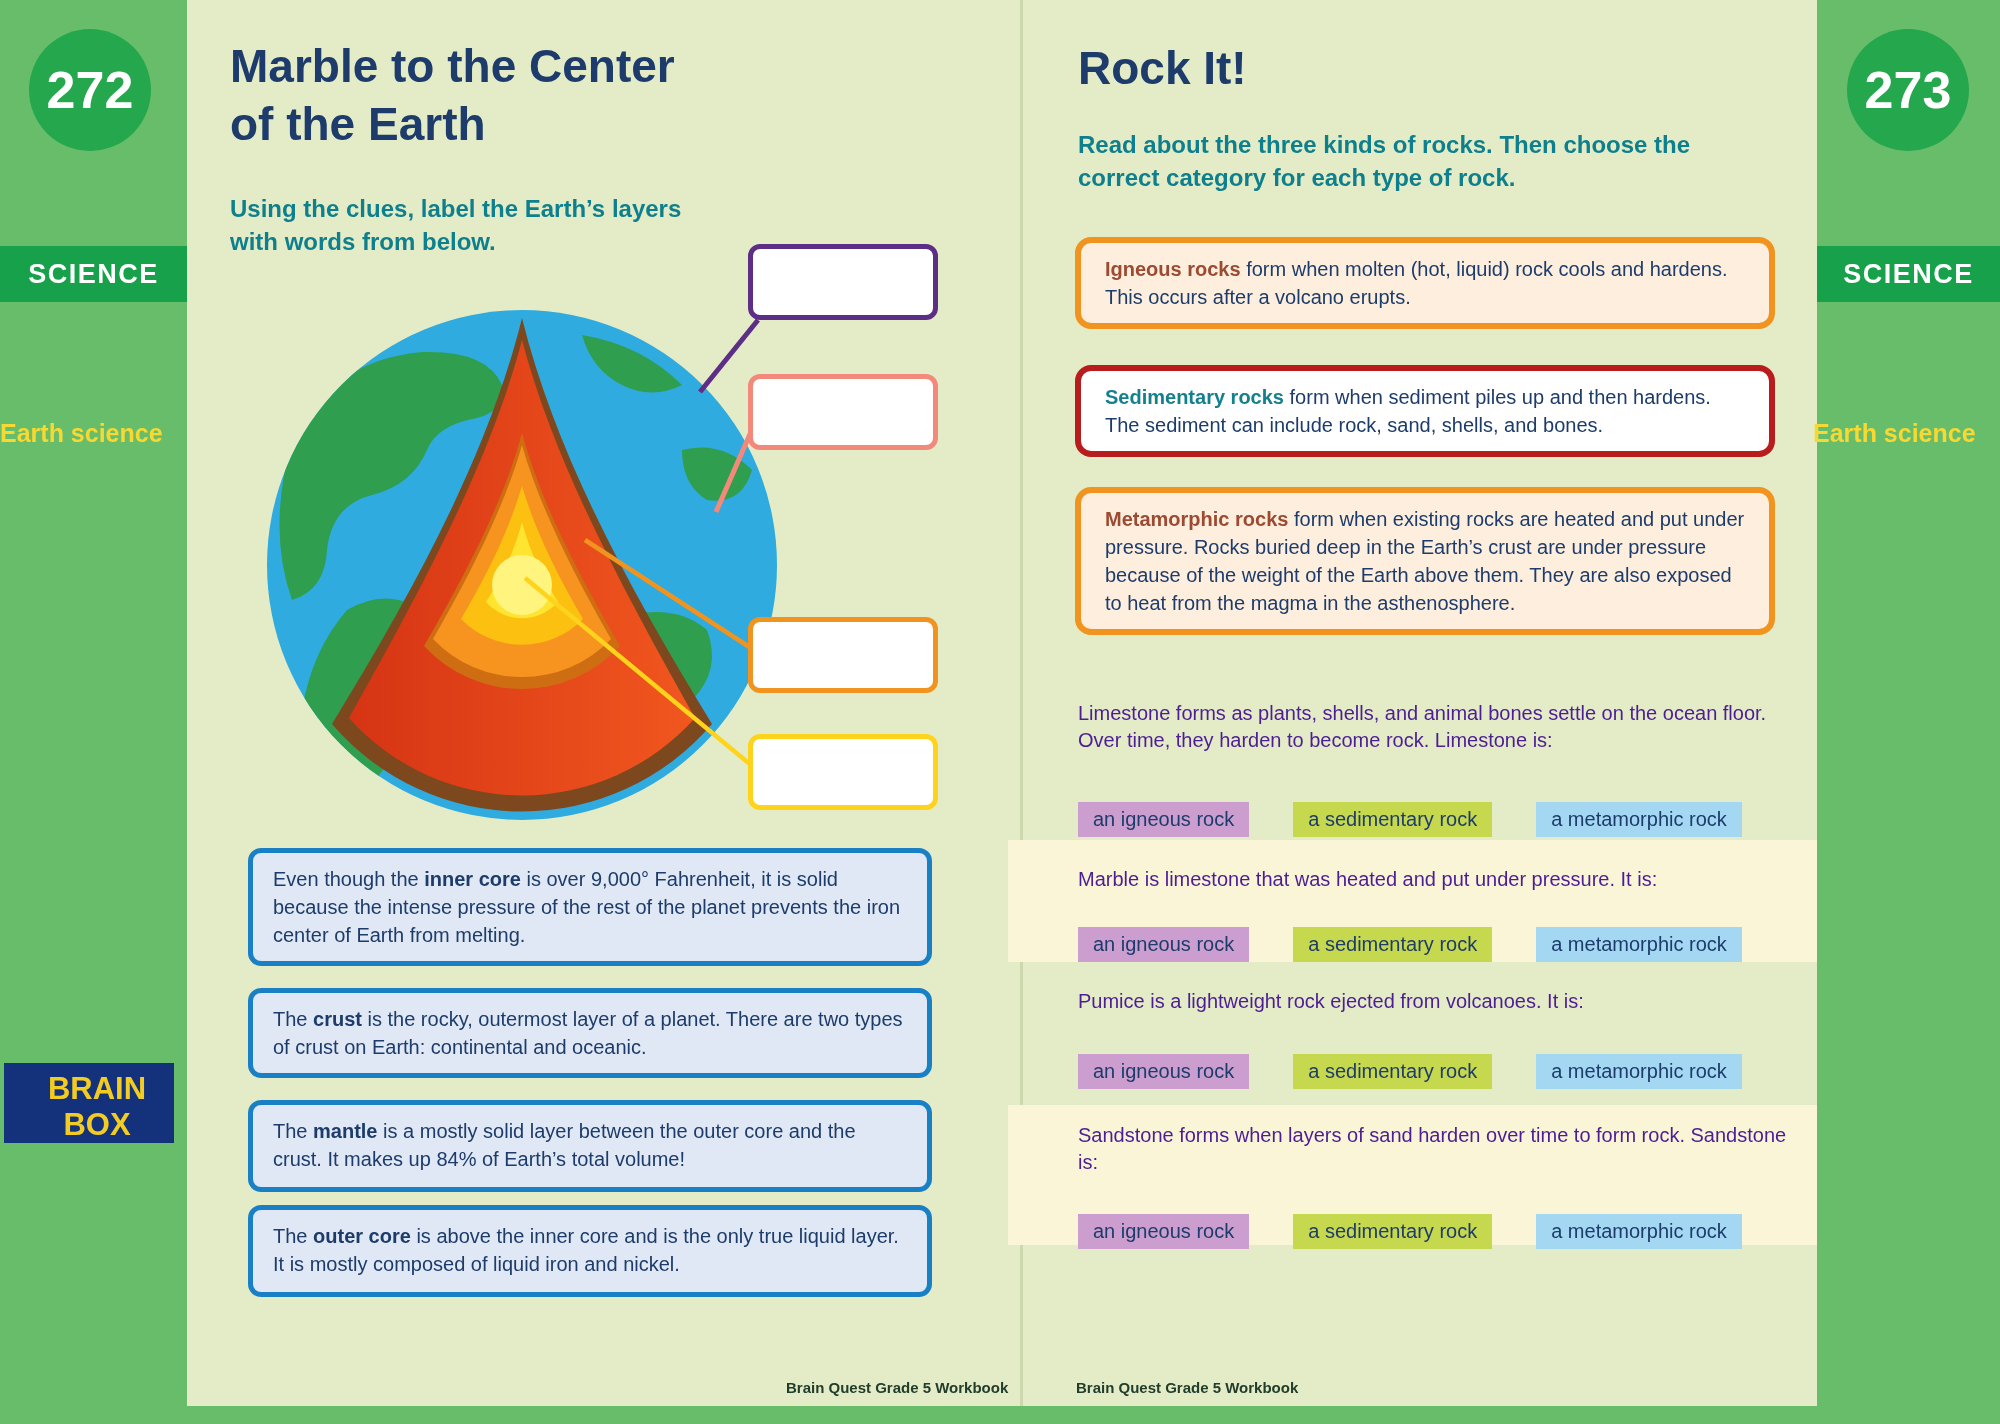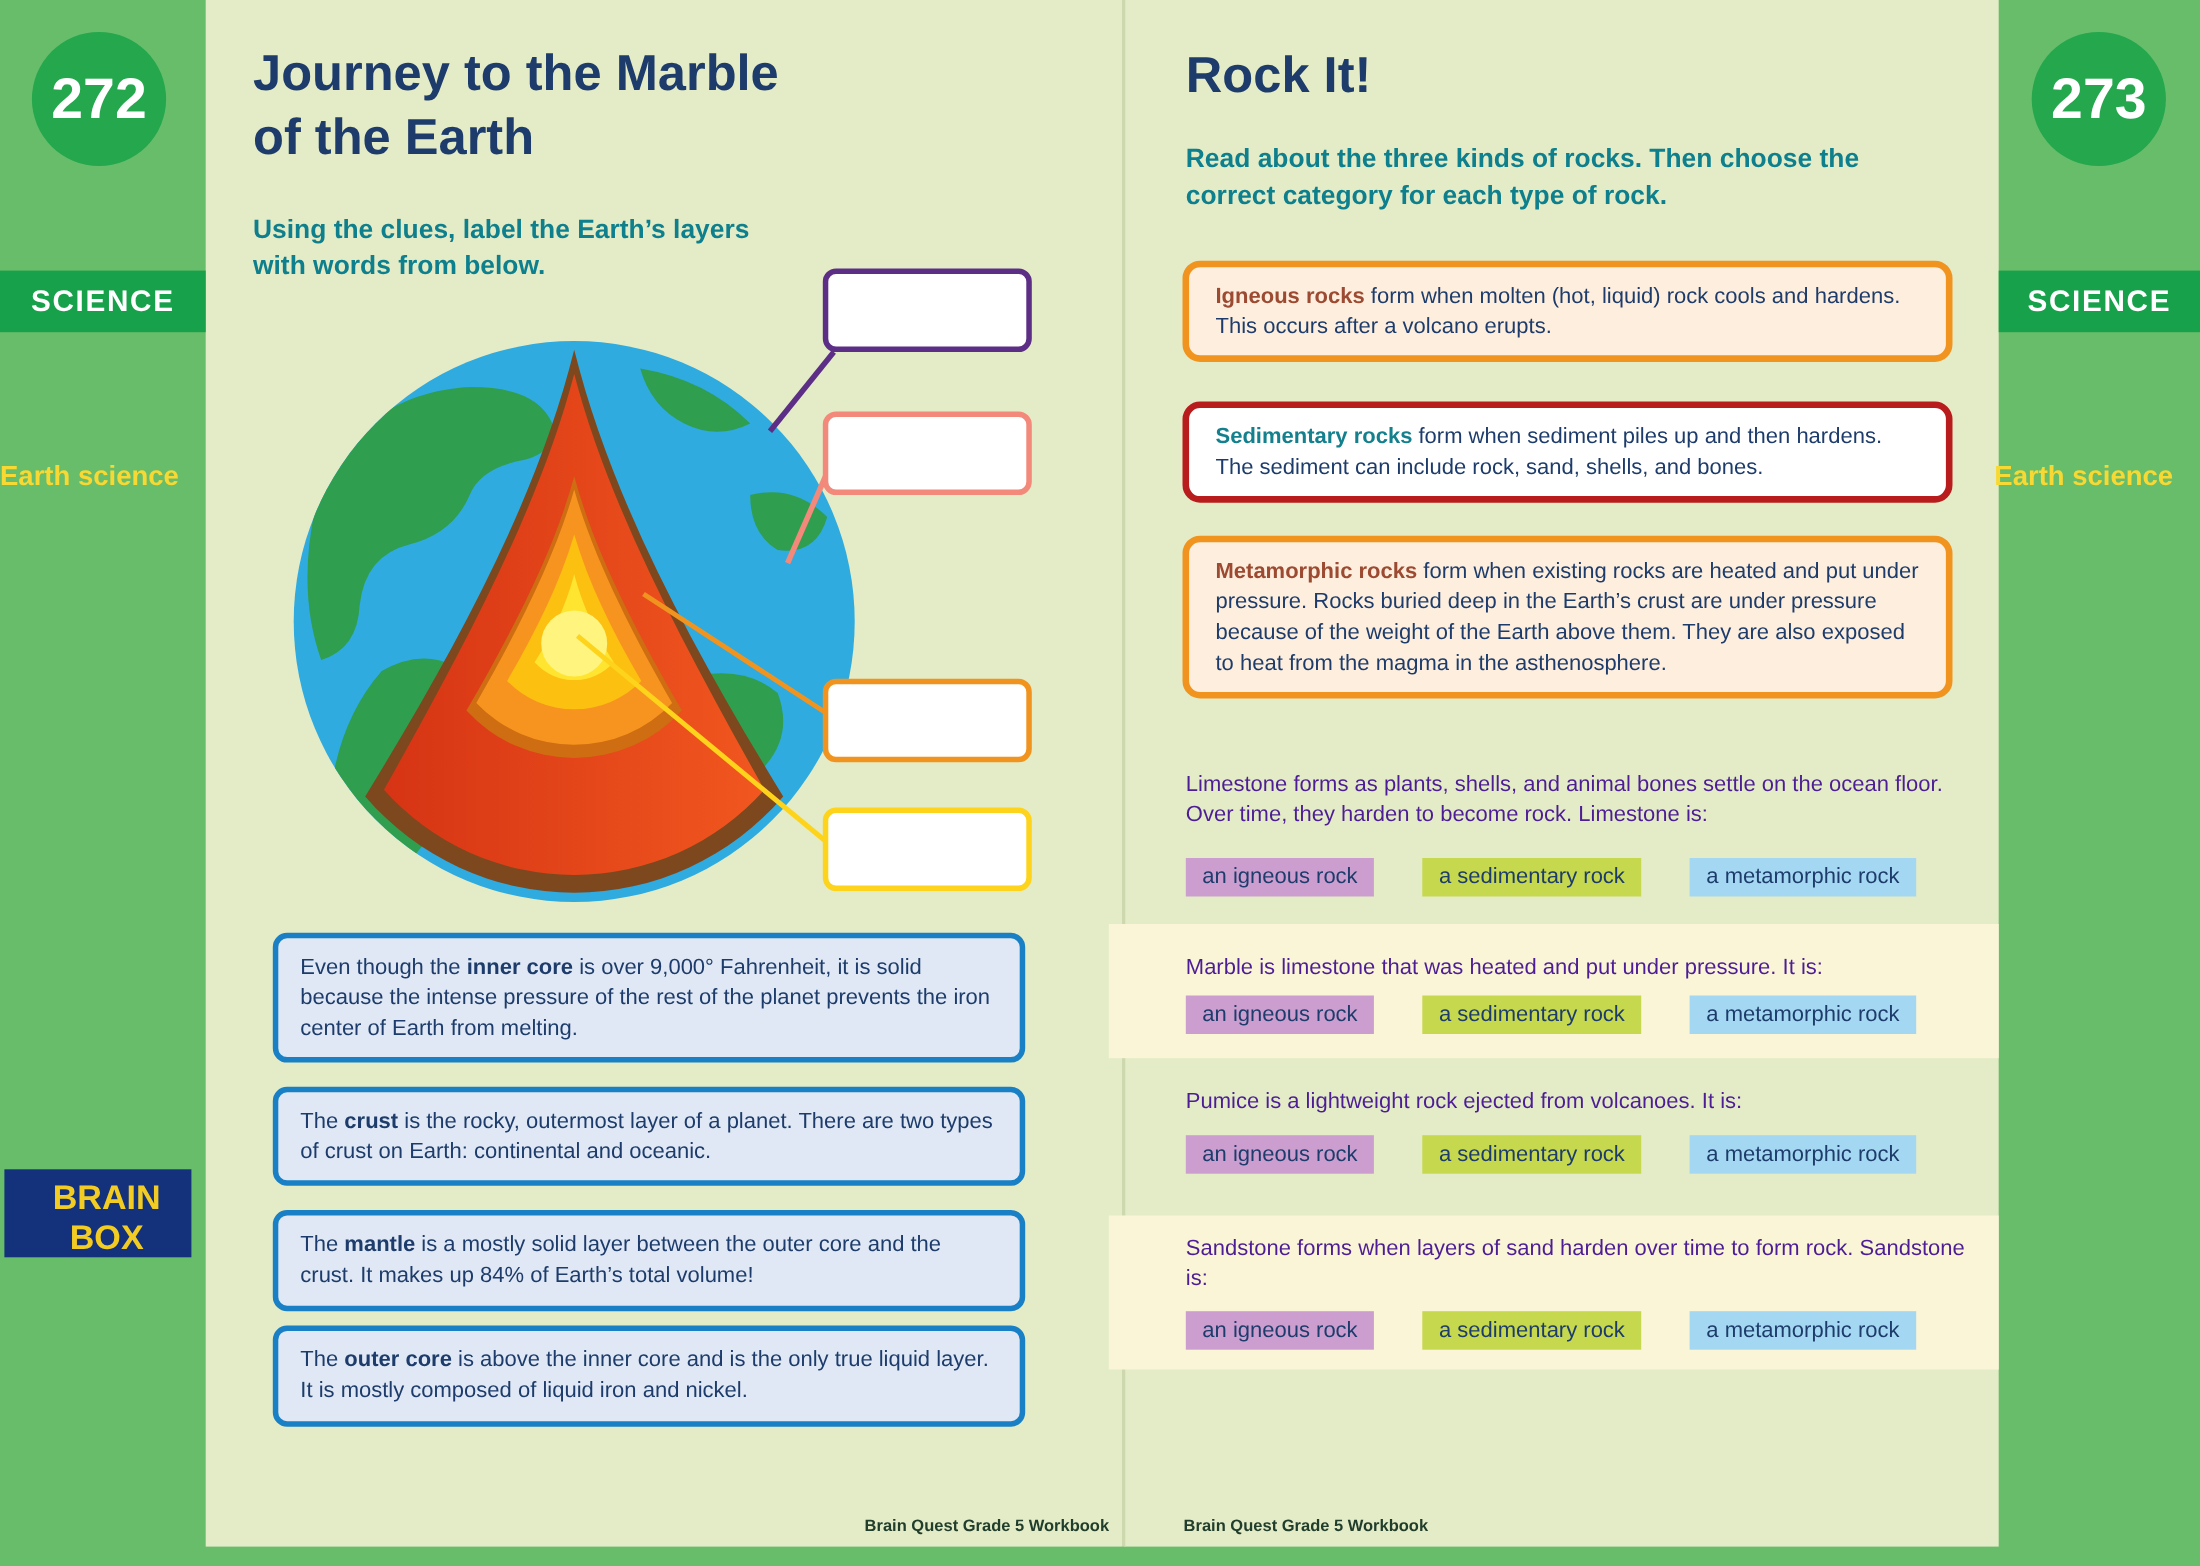--- a/index.html
+++ b/index.html
@@ -45,21 +45,21 @@
   .info-box{position:absolute;left:1075px;width:700px;box-sizing:border-box;border-radius:16px;
             padding:12px 24px;color:#1d3c6b;font-size:20px;line-height:1.4;}
   .info-box.orange{border:6px solid #f0931f;background:#fdeedd;}
   .info-box.blue{border:6px solid #b91c1c;background:#ffffff;}
   .term-brown{color:#9c4a31;font-weight:bold;}
   .term-teal{color:#15808d;font-weight:bold;}
 
   .band{position:absolute;left:1008px;width:809px;background:#faf5d6;}
   .question-text{position:absolute;left:1078px;width:714px;color:#4c1d95;font-size:20px;line-height:1.35;}
   .chips{position:absolute;left:1078px;display:flex;gap:44px;}
-  .chip{padding:6px 15px;font-size:20px;color:#1d3c6b;white-space:nowrap;}
+  .chip{padding:6px 15px;font-size:20px;color:#1d3c6b;white-space:nowrap;margin-top:22px;}
   .chip.igneous{background:#cb9ecf;}
   .chip.sedimentary{background:#c6d84d;}
   .chip.metamorphic{background:#a4d8f2;}
 
   .footer-credit{position:absolute;top:1379px;color:#213d2b;font-size:15px;font-weight:bold;}
 </style>
 </head>
 <body>
 
 <div class="canvas">
@@ -77,21 +77,21 @@
   <div class="topic" style="left:0;width:187px;">Earth science</div>
 
   <div class="brainbox">
     <div class="bb-head">
       <div>BRAIN</div>
       <div>BOX</div>
     </div>
   </div>
 
   <div class="pg-title" style="left:230px;top:38px;">
-    <div>Journey to the Marble</div>
+    <div>Marble to the Center</div>
     <div>of the Earth</div>
   </div>
   <div class="pg-instr" style="left:230px;top:192px;">
     <div>Using the clues, label the Earth’s layers</div>
     <div>with words from below.</div>
   </div>
 
   <div class="globe-wrap">
     <svg width="540" height="540" viewBox="0 0 540 540">
       <defs>

